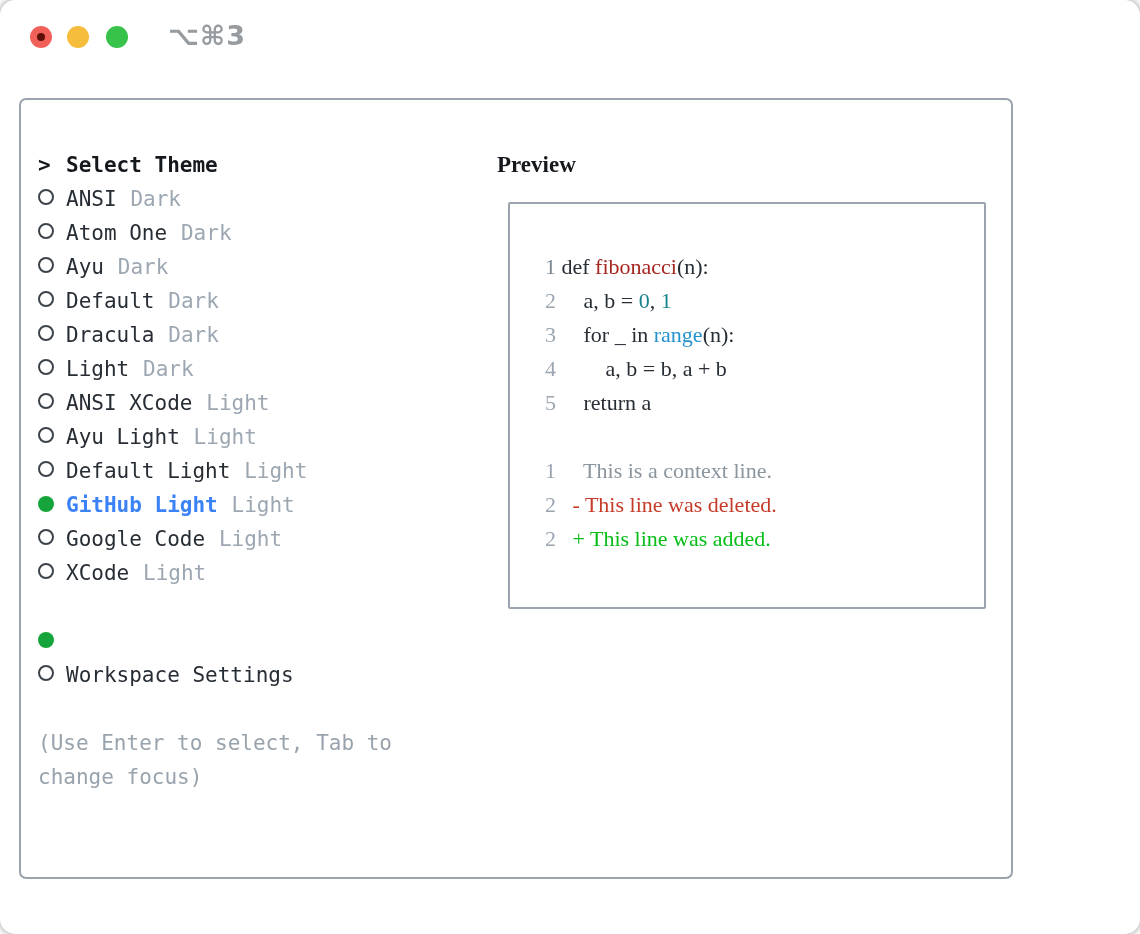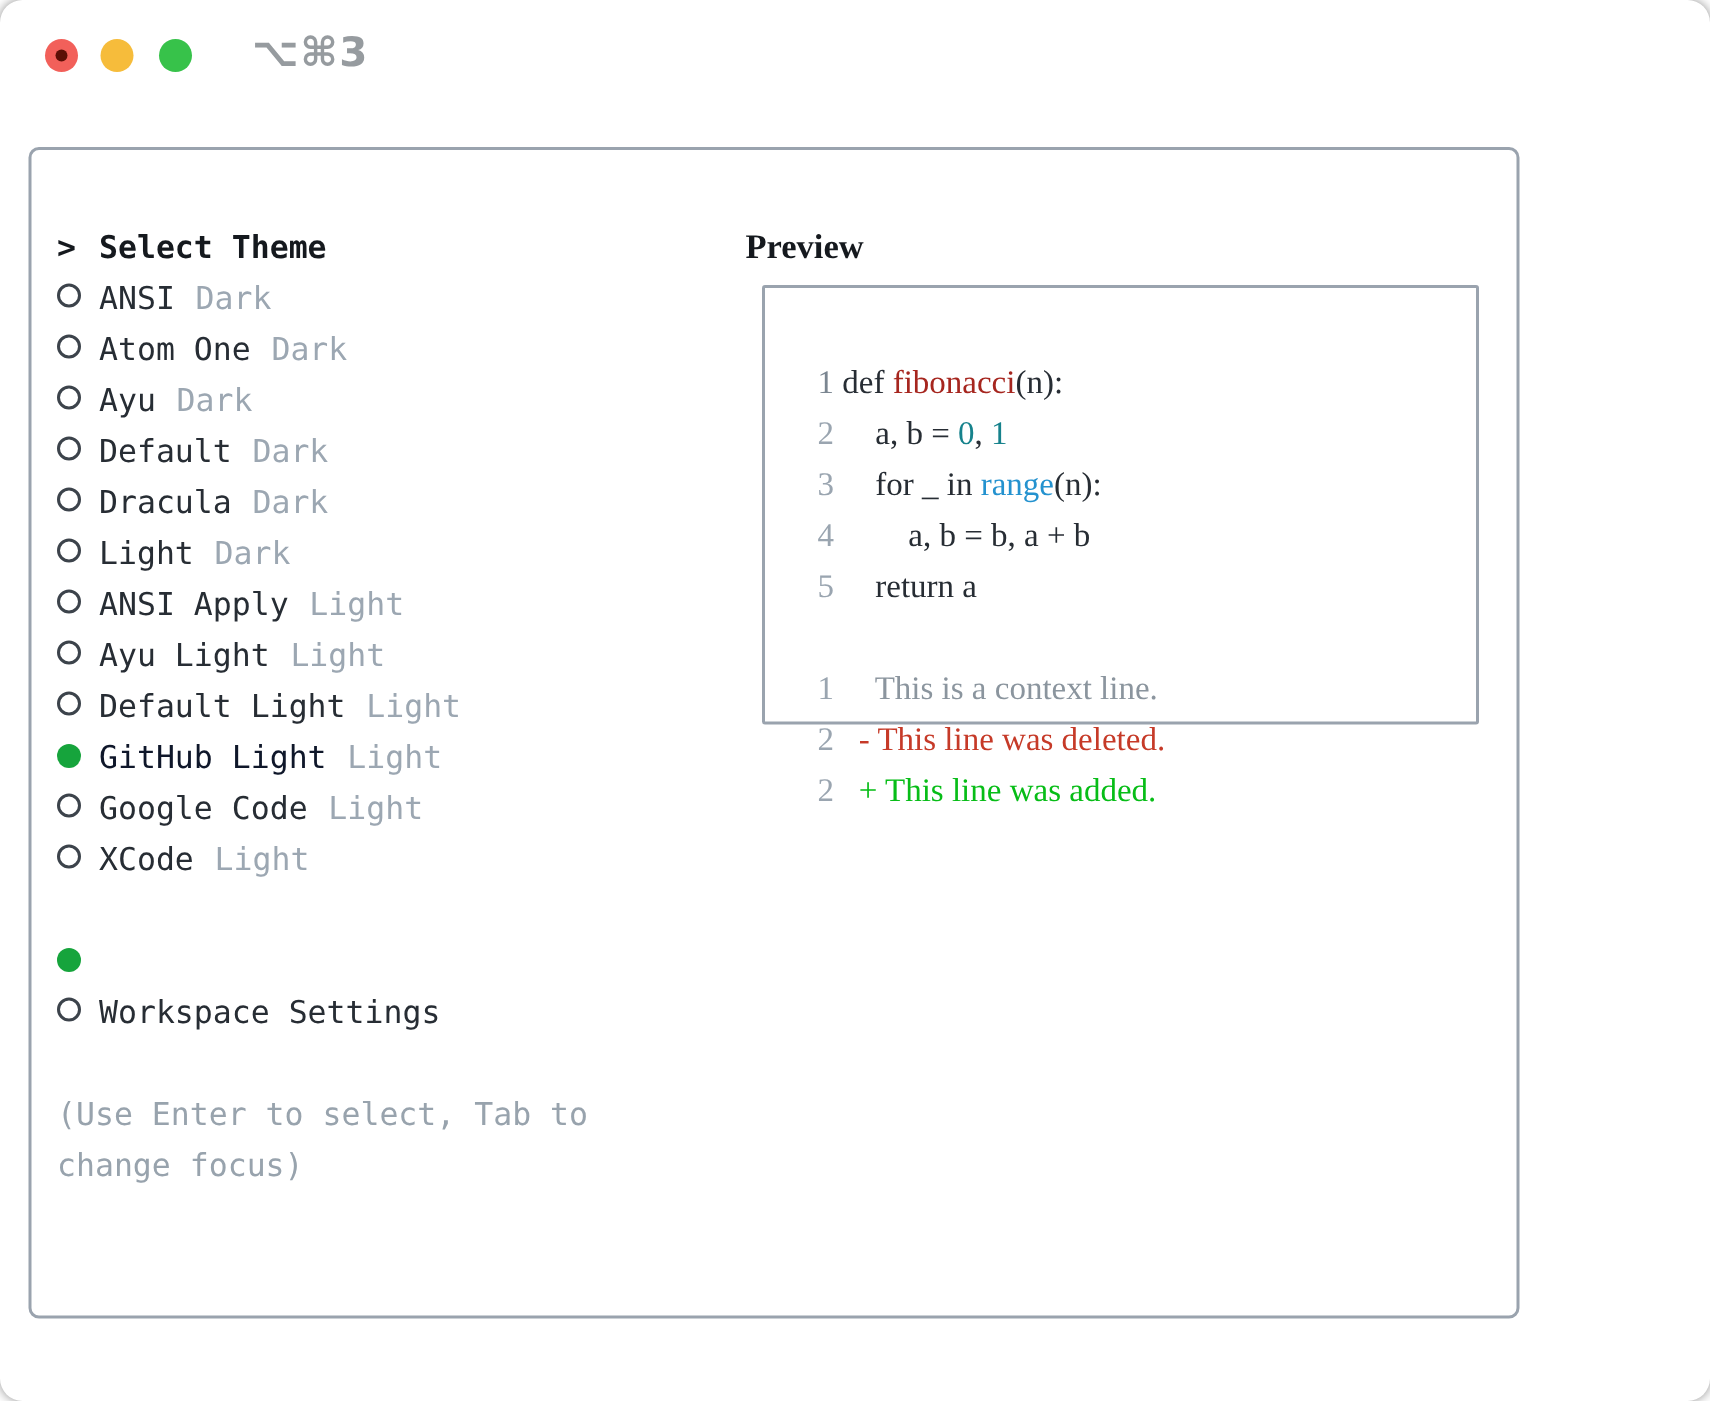--- a/index.html
+++ b/index.html
@@ -23,28 +23,28 @@
   
   .left-col{position:absolute;left:38px;top:148px;font-size:21px;line-height:34px;color:#272d34;}
   .row{height:34px;white-space:pre;}
   .spacer{height:34px;}
   .marker{display:inline-block;width:28px;}
   .prompt{font-weight:bold;color:#15191e;}
   .heading{font-weight:bold;color:#15191e;}
   .ring{display:inline-block;width:12px;height:12px;border:2.5px solid #3c434b;border-radius:50%;
         vertical-align:1px;}
   .ring.filled{background:#16a43c;border-color:#16a43c;width:16px;height:16px;border-width:0;vertical-align:0;}
-  .row.selected .t-name{color:#0f172a;}
+  .row.selected .t-name{color:#3b82f6;font-weight:bold;}
   .t-name{color:#272d34;}
   .t-tag{color:#9ca7b2;margin-left:13.8px;}
   .hint{width:420px;color:#98a3ad;white-space:normal;line-height:34px;margin-top:0;}
   
   .right-col{position:absolute;left:497px;top:148px;font-family:Liberation Serif, serif;}
   .pv-heading{font-size:23px;line-height:34px;font-weight:bold;color:#15191e;}
-  .pv-box{margin-top:8px;margin-left:11px;width:478px;height:293px;box-sizing:border-box;
+  .pv-box{margin-top:20px;margin-left:11px;width:478px;height:407px;box-sizing:border-box;
           border:2px solid #9aa3ae;border-radius:2px;padding:46px 10px 0 35px;background:#fff;}
   .pv-line{white-space:pre;font-size:22px;line-height:34px;color:#272d34;}
   .ln{color:#9aa5b0;}
   .ln-emph{color:#7b8691;}
   .tk-code{color:#272d34;}
   .tk-func{color:#a6261f;}
   .tk-num{color:#16828c;}
   .tk-builtin{color:#2492cf;}
   .tk-context{color:#8b959e;}
   .tk-del{color:#c63a28;}
@@ -67,21 +67,21 @@
   <div class="left-col">
     <div class="row"><span class="marker prompt">&gt;</span><span class="heading">Select Theme</span></div>
 
     <div id="theme-list">
         <div class="row"><span class="marker"><span class="ring"></span></span><span class="t-name">ANSI</span><span class="t-tag">Dark</span></div>
         <div class="row"><span class="marker"><span class="ring"></span></span><span class="t-name">Atom One</span><span class="t-tag">Dark</span></div>
         <div class="row"><span class="marker"><span class="ring"></span></span><span class="t-name">Ayu</span><span class="t-tag">Dark</span></div>
         <div class="row"><span class="marker"><span class="ring"></span></span><span class="t-name">Default</span><span class="t-tag">Dark</span></div>
         <div class="row"><span class="marker"><span class="ring"></span></span><span class="t-name">Dracula</span><span class="t-tag">Dark</span></div>
         <div class="row"><span class="marker"><span class="ring"></span></span><span class="t-name">Light</span><span class="t-tag">Dark</span></div>
-        <div class="row"><span class="marker"><span class="ring"></span></span><span class="t-name">ANSI Apply</span><span class="t-tag">Light</span></div>
+        <div class="row"><span class="marker"><span class="ring"></span></span><span class="t-name">ANSI XCode</span><span class="t-tag">Light</span></div>
         <div class="row"><span class="marker"><span class="ring"></span></span><span class="t-name">Ayu Light</span><span class="t-tag">Light</span></div>
         <div class="row"><span class="marker"><span class="ring"></span></span><span class="t-name">Default Light</span><span class="t-tag">Light</span></div>
         <div class="row selected"><span class="marker"><span class="ring filled"></span></span><span class="t-name">GitHub Light</span><span class="t-tag">Light</span></div>
         <div class="row"><span class="marker"><span class="ring"></span></span><span class="t-name">Google Code</span><span class="t-tag">Light</span></div>
         <div class="row"><span class="marker"><span class="ring"></span></span><span class="t-name">XCode</span><span class="t-tag">Light</span></div>
       </div>
 
     <div class="spacer"></div>
 
 

